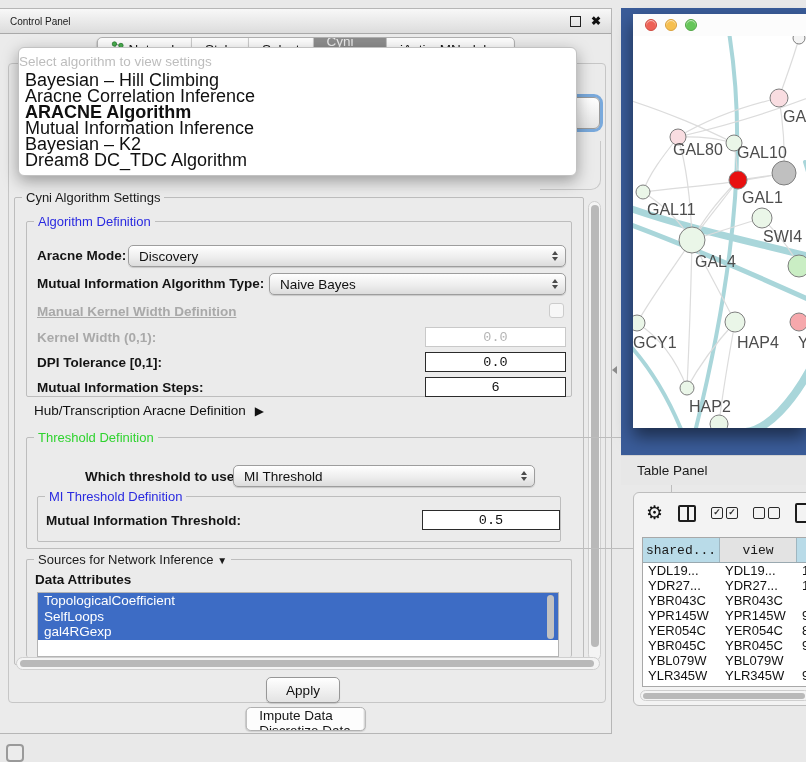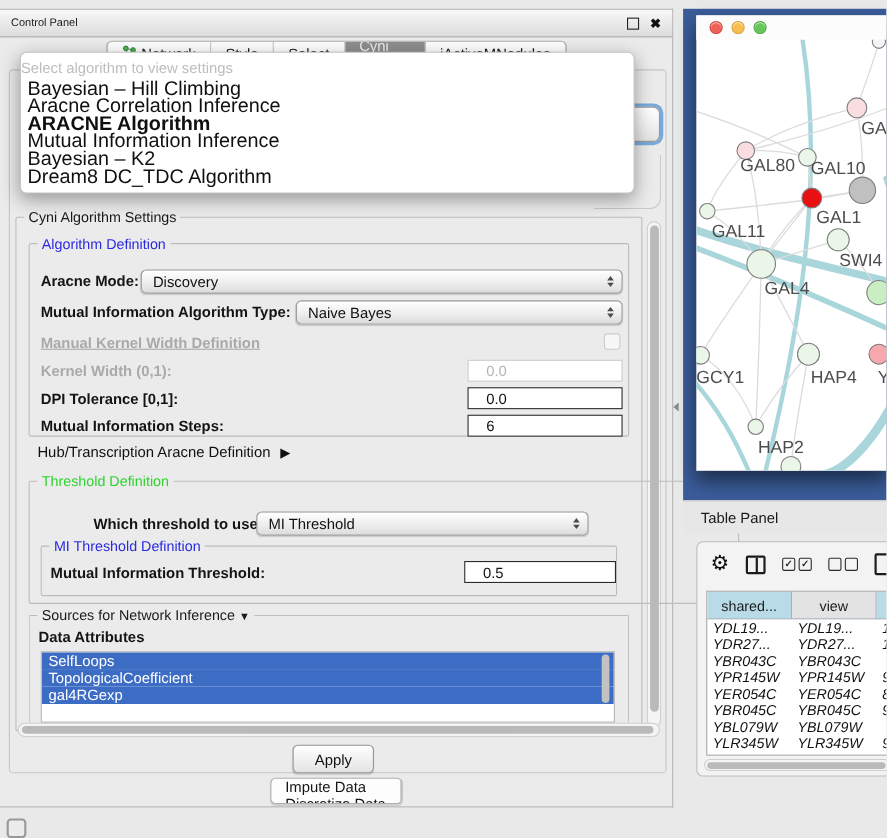--- a/index.html
+++ b/index.html
@@ -32,21 +32,21 @@
   .lbl{position:absolute;font-size:13.5px;font-weight:bold;color:#141414;white-space:nowrap;}
   .lbl.disabled{color:#a9a9a9;}
   .combo{position:absolute;height:22px;box-sizing:border-box;border:1px solid #9d9d9d;border-radius:5px;
         background:linear-gradient(#ffffff,#ececec 60%,#dcdcdc);display:flex;align-items:center;
         padding:0 24px 0 10px;font-size:13.5px;color:#111;box-shadow:0 1px 1px rgba(0,0,0,.15);}
   .stepper{position:absolute;right:7px;top:50%;transform:translateY(-50%);display:flex;flex-direction:column;gap:2px;}
   .stepper i{display:block;width:0;height:0;border-left:3.5px solid transparent;border-right:3.5px solid transparent;}
   .stepper .up{border-bottom:4px solid #4a4a4a;}
   .stepper .down{border-top:4px solid #4a4a4a;}
   .field{position:absolute;box-sizing:border-box;height:20px;border:1px solid #2b2b2b;background:#fff;
-        text-align:left;padding:0 16px;font-family:Liberation Sans, sans-serif;font-size:13.5px;color:#111;}
+        text-align:center;padding:0 16px;font-family:Liberation Mono, monospace;font-size:13.5px;color:#111;}
   .field.disabled{border:1px solid #c9c9c9;color:#b5b5b5;}
   .checkbox{position:absolute;width:13px;height:13px;border:1px solid #cccccc;border-radius:3px;background:#f7f7f7;}
   
   .sb-track{position:absolute;background:#f4f4f4;border:1px solid #cfcfcf;border-radius:7px;box-sizing:border-box;}
   .sb-thumb{position:absolute;background:#b9b9b9;border-radius:6px;}
   
   #attr-list{position:absolute;background:#fff;border:1px solid #b4b4b4;overflow:hidden;}
   .attr-item{height:15.5px;line-height:15.5px;padding-left:6px;font-size:13.5px;color:#111;}
   .attr-item.selected{background:#3d6cc5;color:#fff;}
   
@@ -86,24 +86,24 @@
   .colicon{width:18px;height:17px;border:2px solid #1c1c1c;border-radius:2px;position:relative;box-sizing:border-box;}
   .colicon:after{content:"";position:absolute;left:50%;top:0;bottom:0;width:2px;background:#1c1c1c;}
   .cbpair{display:flex;gap:3px;}
   .cb{width:10px;height:10px;border:1.5px solid #2a2a2a;border-radius:2px;font-size:9px;line-height:9px;
         color:#2a2a2a;text-align:center;font-weight:bold;}
   .docicon{width:15px;height:20px;border:2px solid #1c1c1c;border-radius:2px;box-sizing:border-box;}
   #yeast-table{position:absolute;left:8px;top:44px;width:170px;height:150px;background:#fff;border:1px solid #a8a8a8;
         overflow:hidden;font-size:13.5px;box-sizing:border-box;}
   .thead{display:flex;height:24px;border-bottom:1px solid #9aa9b0;}
   .th{box-sizing:border-box;border-right:1px solid #9fb6c0;display:flex;align-items:center;justify-content:center;
-        font-size:13px;color:#1a1a1a;background:#e3e3e3;flex:none;}
+        font-size:13px;color:#1a1a1a;background:#e3e3e3;flex:none;font-family:Liberation Mono, monospace;}
   .th.hl{background:#b9dbe8;}
   .trow{display:flex;height:15px;align-items:center;}
-  .tcell{box-sizing:border-box;flex:none;padding-left:5px;color:#111;white-space:nowrap;overflow:hidden;font-size:13px;font-style:italic;}
+  .tcell{box-sizing:border-box;flex:none;padding-left:5px;color:#111;white-space:nowrap;overflow:hidden;font-size:13px;}
   #tp-hscroll{position:absolute;left:6px;top:197px;width:170px;height:11px;}
   
   #splitter-arrow{position:absolute;left:612px;top:366px;width:0;height:0;border-top:4px solid transparent;
         border-bottom:4px solid transparent;border-right:5px solid #8a8a8a;}
   #mini-panel-icon{position:absolute;left:6px;top:744px;width:18px;height:18px;border:2px solid #9a9a9a;border-radius:4px;
         background:#ececec;box-sizing:border-box;}
 </style>
 </head>
 <body>
 
@@ -204,22 +204,22 @@
       </div>
     </div>
 
     <div class="group" style="left:26px;top:550px;width:546px;height:98px;border-bottom:none;">
       <span class="gtitle">
         <span>Sources for Network Inference</span>
         <span style="font-size:10px;">▼</span>
       </span>
       <span class="lbl" style="left:8px;top:12px;">Data Attributes</span>
       <div id="attr-list" style="left:10px;top:32px;width:520px;height:63px;">
+          <div class="attr-item selected">TopologicalCoefficient</div>
           <div class="attr-item selected">SelfLoops</div>
-          <div class="attr-item selected">TopologicalCoefficient</div>
           <div class="attr-item selected">gal4RGexp</div>
         </div>
       <div class="sb-thumb" style="left:520px;top:35px;width:7px;height:44px;background:#c2c2c2;"></div>
     </div>
 
     <div class="sb-track" style="left:16px;top:648px;width:584px;height:13px;">
       <div class="sb-thumb" style="left:3px;top:2px;width:574px;height:7px;"></div>
     </div>
 
     <div id="apply-btn">Apply</div>

